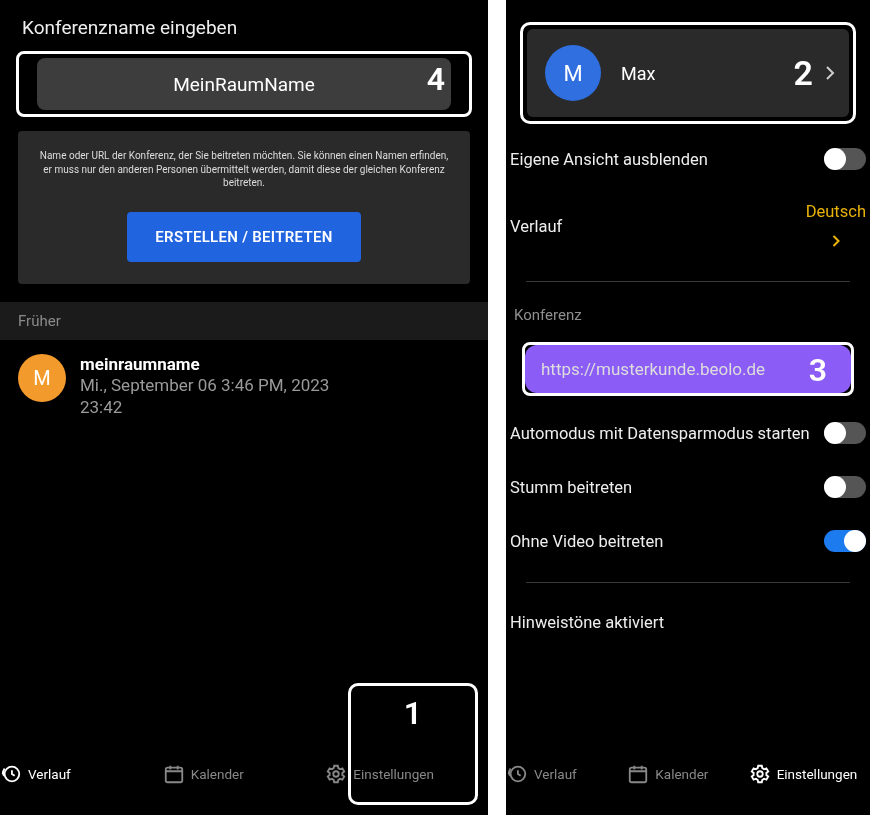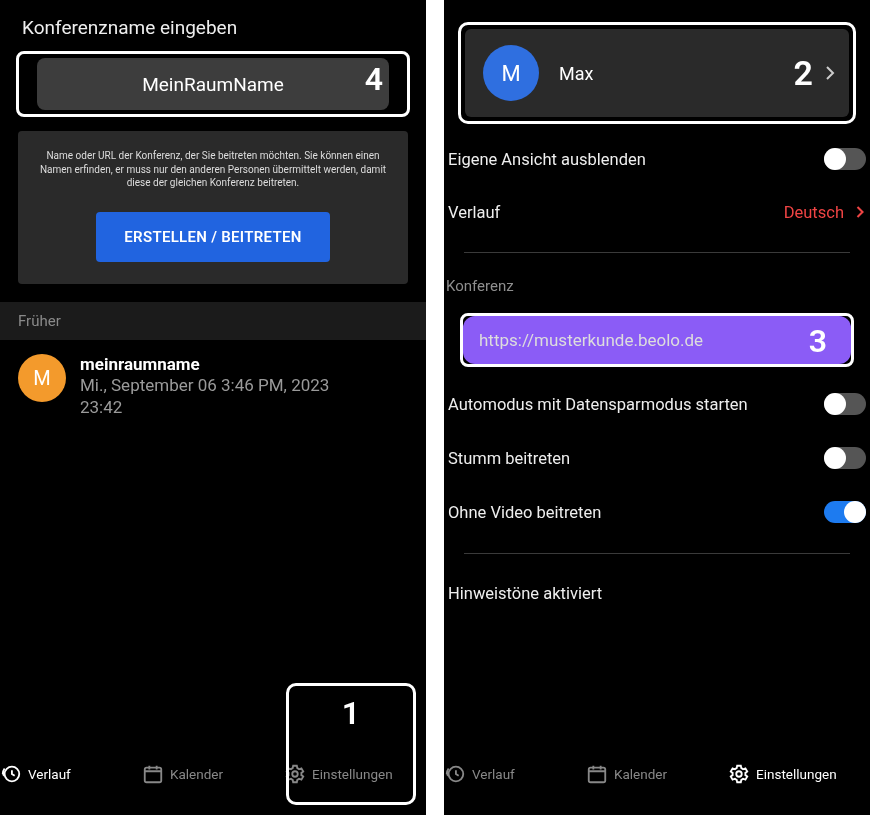--- a/index.html
+++ b/index.html
@@ -1,18 +1,18 @@
 <!DOCTYPE html>
 <html><head>
 <meta charset="utf-8">
 <style>
   * { box-sizing: border-box; margin: 0; padding: 0; font-family: -apple-system, BlinkMacSystemFont, "Segoe UI", Roboto, Arial, sans-serif; }
   body { background: #fff; width: 870px; height: 815px; display: flex; gap: 18px; padding: 0; }
   .phone { width: 426px; height: 815px; background: #000; color: #fff; display: flex; flex-direction: column; position: relative; overflow: hidden; }
-  .phone.left { width: 426px; }
+  .phone.left { width: 488px; }
   .phone.right { flex: 1; }
   .scroll { flex: 1; overflow: hidden; }
   .header { padding: 16px 22px 12px; font-size: 19px; color: #eee; }
   .callout { border: 3px solid #fff; border-radius: 8px; position: relative; }
   .callout-num { position: absolute; font-size: 32px; font-weight: 600; color: #fff; }
   .input-box { margin: 4px 18px 4px; background: #3d3d3d; border-radius: 8px; height: 52px; display: flex; align-items: center; justify-content: center; font-size: 19px; color: #fff; position: relative; }
   .input-wrap { margin: 0 16px; }
   .input-wrap .callout-num { right: 24px; top: 6px; }
   .info-card { margin: 14px 18px 0; background: #2a2a2a; border-radius: 4px; padding: 18px 18px 22px; text-align: center; }
   .info-card p { font-size: 10px; color: #ddd; line-height: 1.35; margin-bottom: 22px; }
@@ -32,23 +32,23 @@
   .nav-callout .callout-num { left: 50%; transform: translateX(-50%); top: 8px; }
   
   .profile-row { margin: 22px 16px 8px; background: #2a2a2a; border-radius: 6px; display: flex; align-items: center; padding: 16px 18px; gap: 20px; position: relative; }
   .profile-row .callout-num { right: 36px; top: 24px; font-size: 34px;}
   .chev { position: absolute; right: 12px; color: #ccc; }
   .setting-row { display: flex; justify-content: space-between; align-items: center; padding: 16px 4px; font-size: 16.5px; color: #eee; }
   .toggle { width: 42px; height: 22px; border-radius: 12px; background: #555; position: relative; flex-shrink: 0; }
   .toggle::after { content: ""; position: absolute; width: 22px; height: 22px; border-radius: 50%; background: #fff; left: 0; top: 0; }
   .toggle.on { background: #1d7bf0; }
   .toggle.on::after { left: auto; right: 0; }
-  .lang-val { display: flex; align-items: center; gap: 10px; color: #ef4444; }
+  .lang-val { display: flex; align-items: center; gap: 10px; color: #eab308; flex-direction: column; }
   .divider { height: 1px; background: #3a3a3a; margin: 14px 20px; }
-  .section-label { color: #8e8e8e; font-size: 15px; padding: 10px 2px 4px; }
+  .section-label { color: #8e8e8e; font-size: 15px; padding: 10px 8px 4px; }
   .url-wrap { margin: 14px 16px 10px; }
   .url-box { background: #8b5cf6; border-radius: 12px; height: 48px; display: flex; align-items: center; padding: 12px 16px; font-size: 17px; color: #ddd; position: relative; }
   .url-wrap .callout-num { right: 24px; top: 6px; }
   svg { display: block; }
 </style>
 </head>
 <body>
 
 <div class="phone left">
   <div class="scroll">

